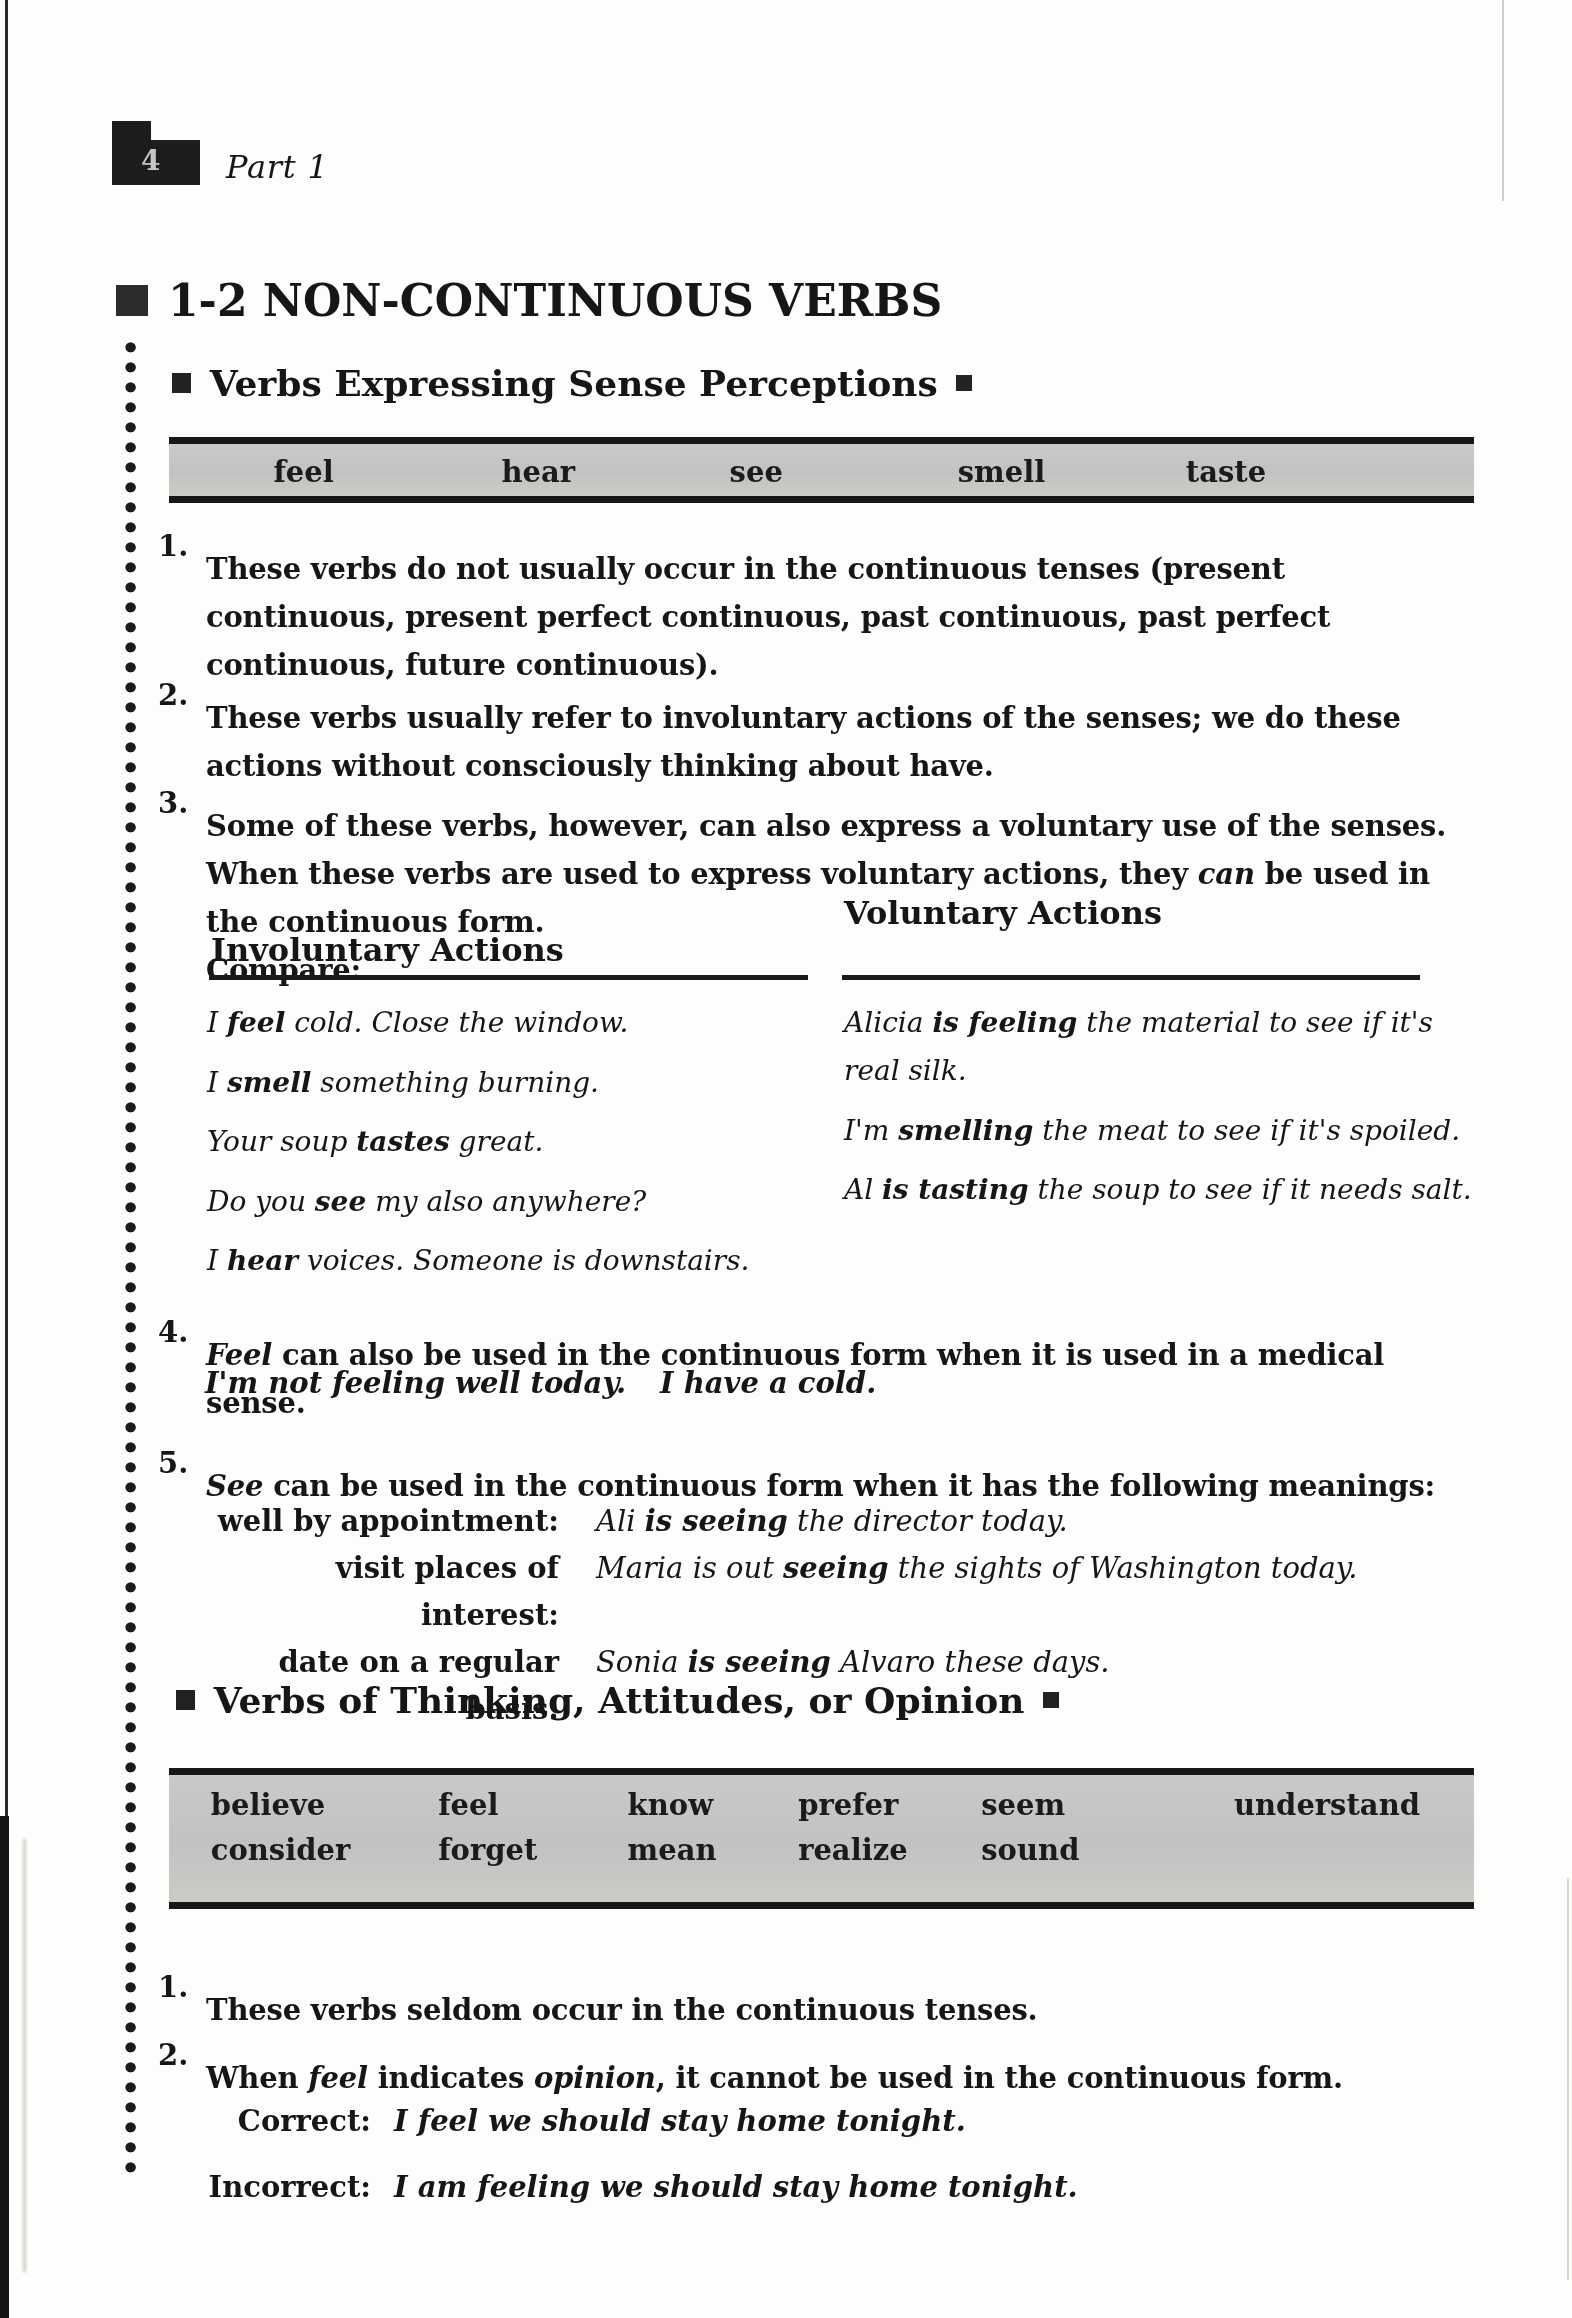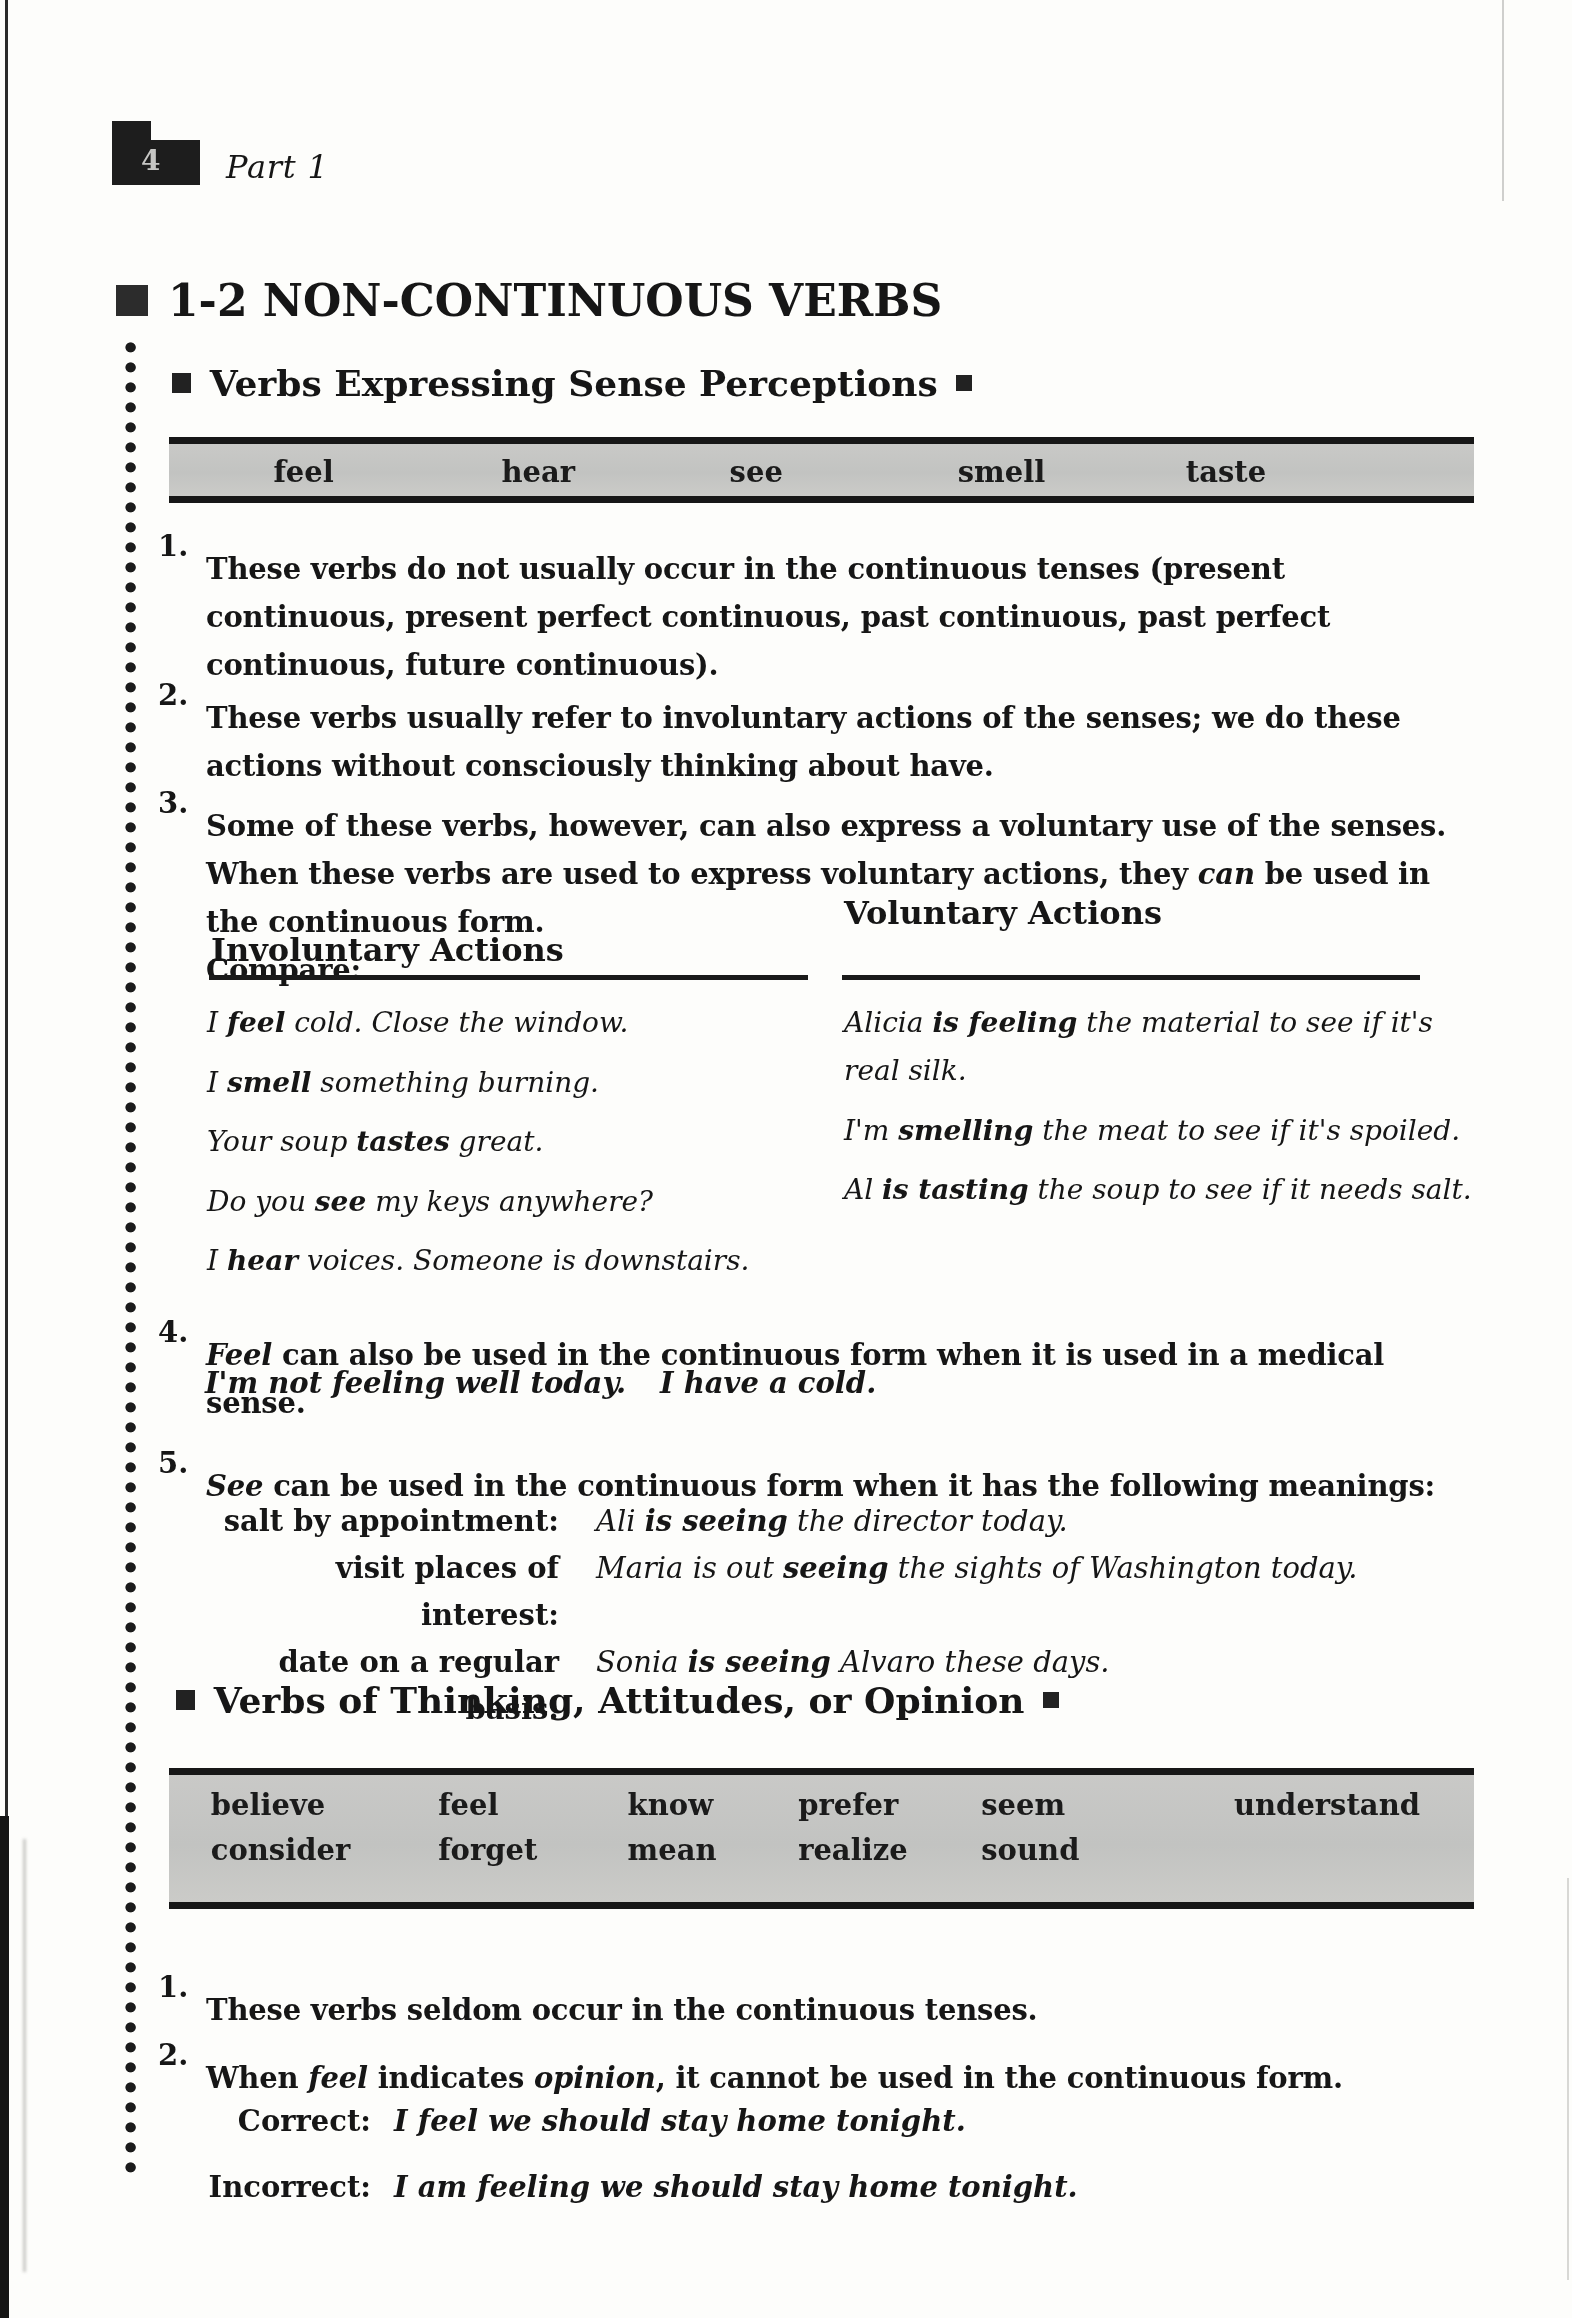--- a/index.html
+++ b/index.html
@@ -133,21 +133,21 @@
 
 <div class="col-header" style="left:211px;top:931px;">Involuntary Actions</div>
 <div class="col-rule" style="left:209px;top:975px;width:599px;"></div>
 <div class="col-header" style="left:844px;top:894px;">Voluntary Actions</div>
 <div class="col-rule" style="left:842px;top:975px;width:578px;"></div>
 
 <div class="example-list" style="left:207px;top:999px;width:611px;">
   <div class="ex-row"><span>I </span><span class="ex-verb">feel</span><span> cold. Close the window.</span></div>
   <div class="ex-row"><span>I </span><span class="ex-verb">smell</span><span> something burning.</span></div>
   <div class="ex-row"><span>Your soup </span><span class="ex-verb">tastes</span><span> great.</span></div>
-  <div class="ex-row"><span>Do you </span><span class="ex-verb">see</span><span> my keys anywhere?</span></div>
+  <div class="ex-row"><span>Do you </span><span class="ex-verb">see</span><span> my also anywhere?</span></div>
   <div class="ex-row"><span>I </span><span class="ex-verb">hear</span><span> voices. Someone is downstairs.</span></div>
 </div>
 
 <div class="example-list" style="left:844px;top:999px;width:653px;">
   <div class="ex-row"><span>Alicia </span><span class="ex-verb">is feeling</span><span> the material to see if it's real silk.</span></div>
   <div class="ex-row"><span>I'm </span><span class="ex-verb">smelling</span><span> the meat to see if it's spoiled.</span></div>
   <div class="ex-row"><span>Al </span><span class="ex-verb">is tasting</span><span> the soup to see if it needs salt.</span></div>
 </div>
 
 <div class="item" style="top:1308px;">
@@ -158,21 +158,21 @@
   <span>I'm not </span><span class="ex-verb">feeling</span><span> well today.</span><span class="gap"></span><span>I have a cold.</span>
 </div>
 
 <div class="item" style="top:1439px;">
   <span class="num">5.</span>
   <span class="body w1660"><span class="plain-it">See</span><span> can be used in the continuous form when it has the following meanings:</span></span>
 </div>
 
 <div class="meanings">
   <div class="meaning-row">
-    <span class="meaning-label">salt by appointment:</span>
+    <span class="meaning-label">well by appointment:</span>
     <span class="meaning-ex"><span>Ali </span><span class="ex-verb">is seeing</span><span> the director today.</span></span>
   </div>
   <div class="meaning-row">
     <span class="meaning-label">visit places of interest:</span>
     <span class="meaning-ex"><span>Maria is out </span><span class="ex-verb">seeing</span><span> the sights of Washington today.</span></span>
   </div>
   <div class="meaning-row">
     <span class="meaning-label">date on a regular basis:</span>
     <span class="meaning-ex"><span>Sonia </span><span class="ex-verb">is seeing</span><span> Alvaro these days.</span></span>
   </div>

